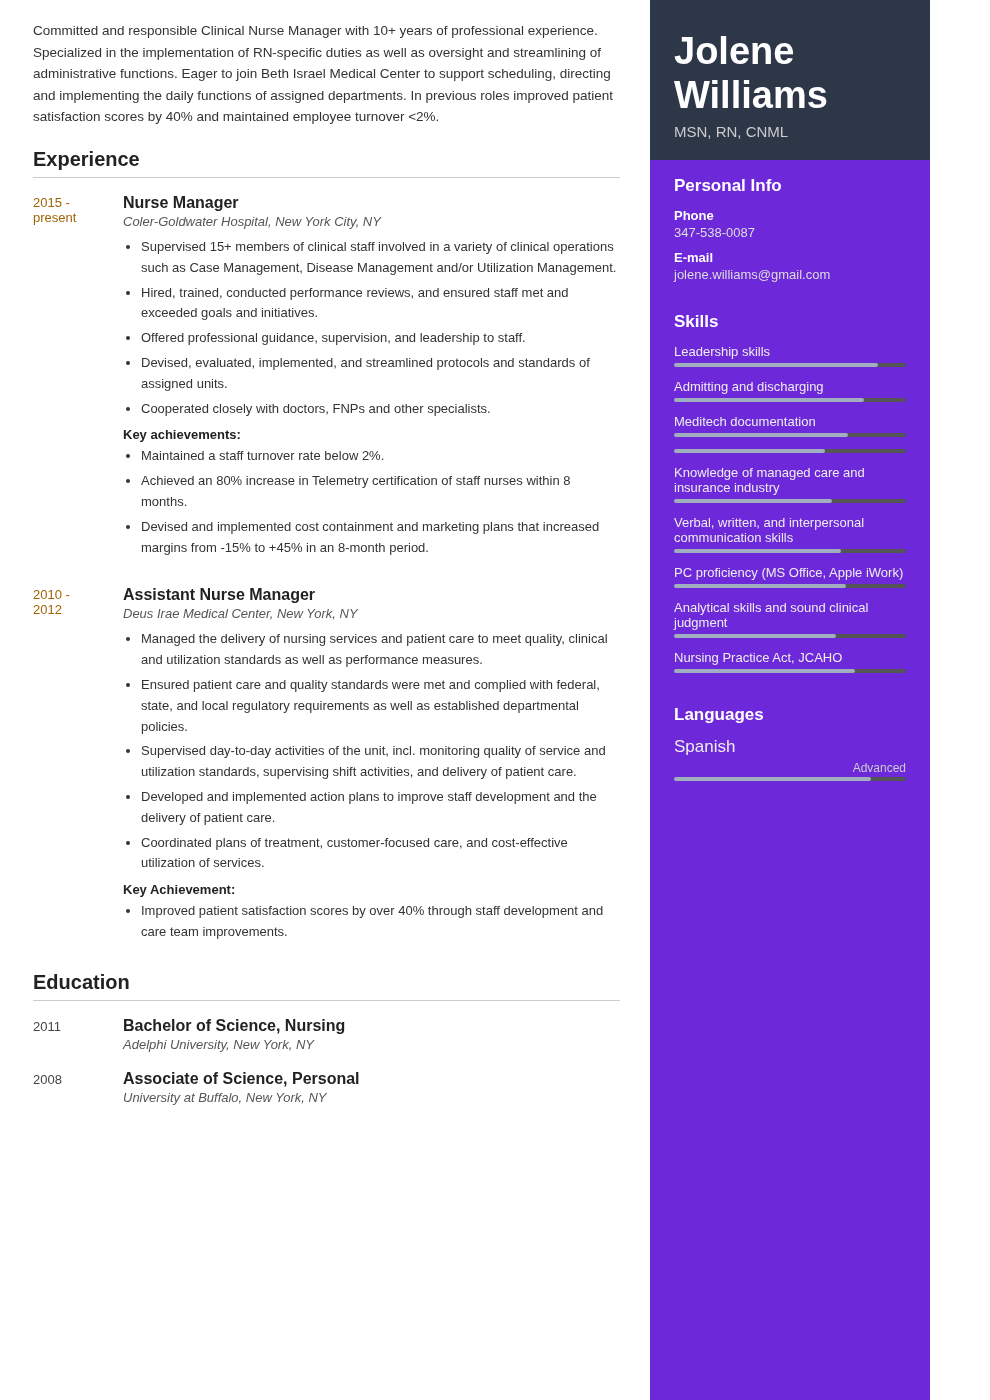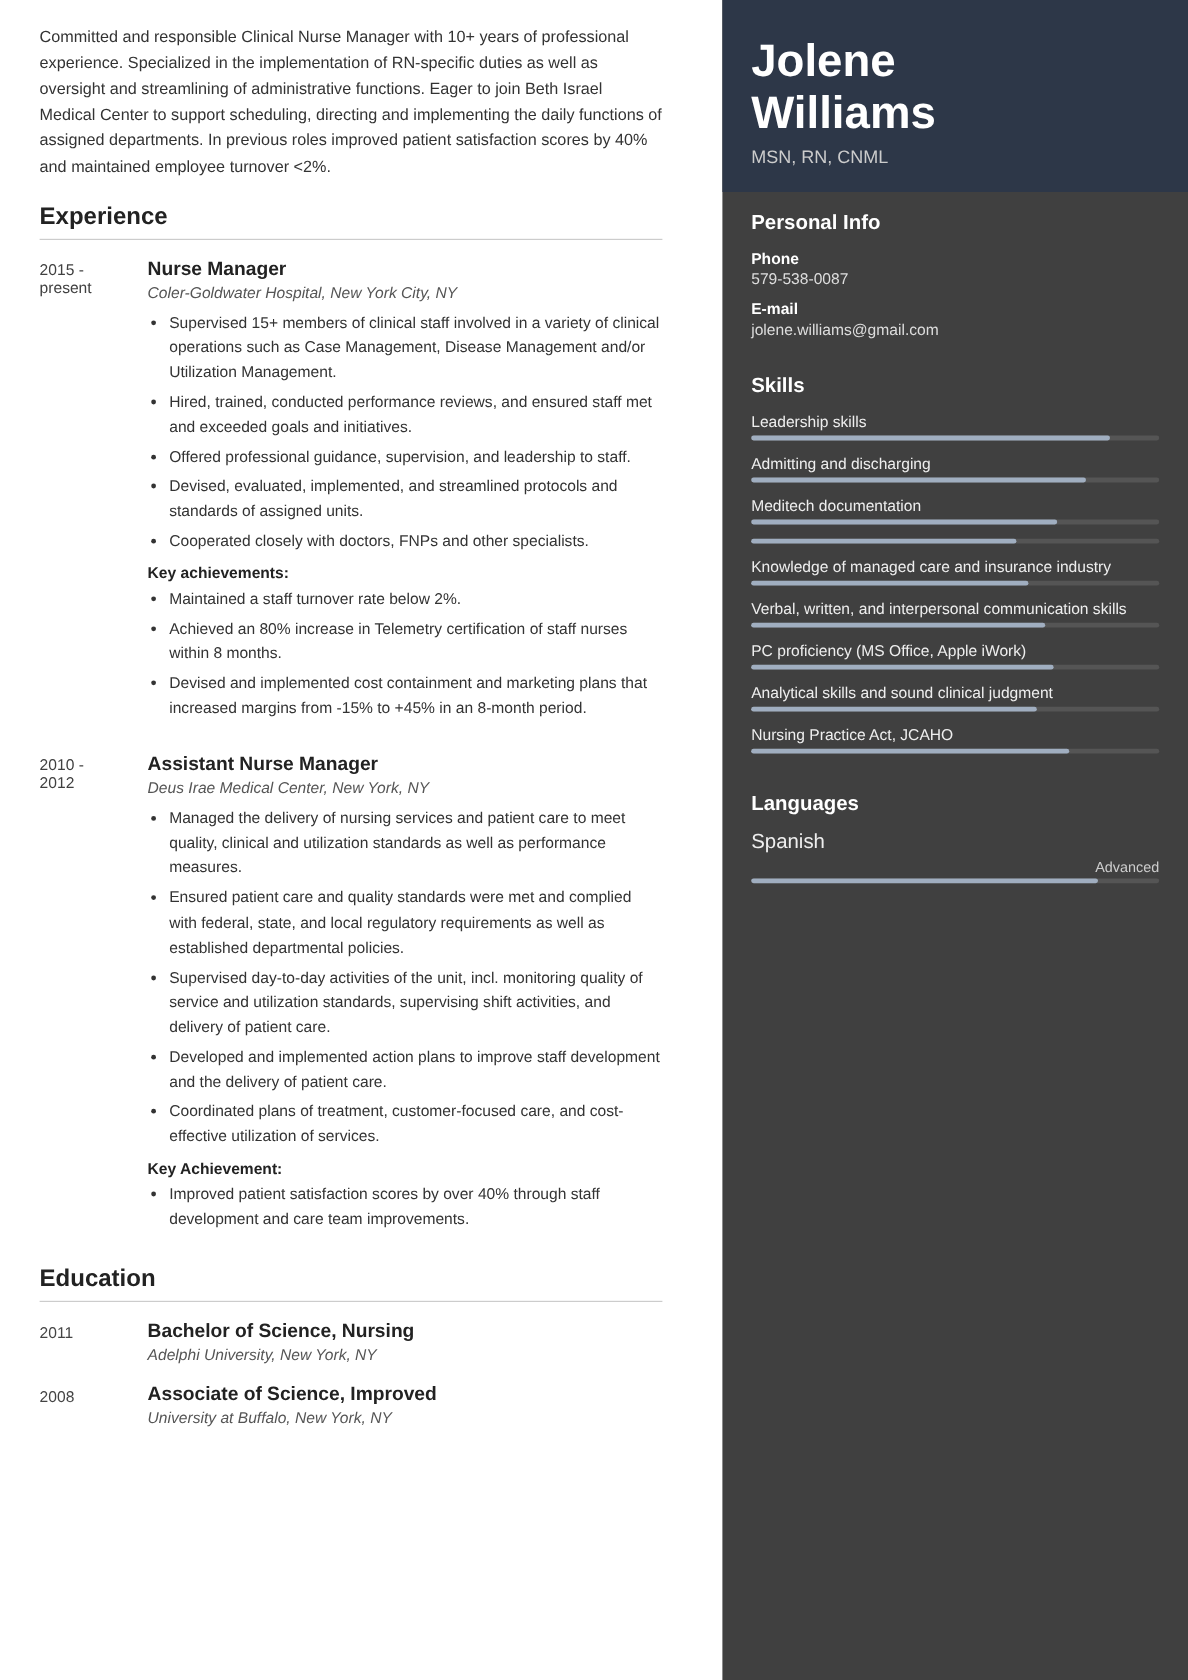--- a/index.html
+++ b/index.html
@@ -11,26 +11,25 @@
       width: 990px;
       min-height: 1400px;
       display: flex;
     }
     .left-col {
       flex: 1;
       padding: 20px 30px 30px 33px;
       max-width: 650px;
     }
     .right-col {
-      width: 388px;
-      background: #404040;
+      width: 280px;
+      background: #6d28d9;
       color: #fff;
       padding: 0 0 30px 0;
       flex-shrink: 0;
-      margin-left: 20px;
     }
 
     
     .summary-text {
       font-size: 13.5px;
       line-height: 1.6;
       color: #333;
       margin-bottom: 20px;
     }
     .section-title {
@@ -42,21 +41,21 @@
       margin-bottom: 16px;
     }
     .experience-item {
       display: flex;
       margin-bottom: 24px;
     }
     .date-col {
       width: 90px;
       flex-shrink: 0;
       font-size: 13px;
-      color: #404040;
+      color: #a16207;
       padding-top: 1px;
     }
     .job-details {
       flex: 1;
     }
     .job-title {
       font-size: 16px;
       font-weight: bold;
       color: #222;
       margin-bottom: 2px;
@@ -247,41 +246,41 @@
         <div class="edu-item">
           <div class="edu-date">2011</div>
           <div class="edu-details">
             <div class="edu-degree">Bachelor of Science, Nursing</div>
             <div class="edu-school">Adelphi University, New York, NY</div>
           </div>
         </div>
         <div class="edu-item">
           <div class="edu-date">2008</div>
           <div class="edu-details">
-            <div class="edu-degree">Associate of Science, Improved</div>
+            <div class="edu-degree">Associate of Science, Personal</div>
             <div class="edu-school">University at Buffalo, New York, NY</div>
           </div>
         </div>
       </div>
   </div>
 </div>
 
 <div class="right-col">
   <div class="name-block">
     <div class="name-main">
       <span>Jolene</span><br>
       <span>Williams</span>
     </div>
     <div class="name-creds">MSN, RN, CNML</div>
   </div>
 
   <div class="right-section">
     <h3 class="right-section-title">Personal Info</h3>
     <div class="info-label">Phone</div>
-    <div class="info-value">579-538-0087</div>
+    <div class="info-value">347-538-0087</div>
     <div class="info-label">E-mail</div>
     <div class="info-value">jolene.williams@gmail.com</div>
   </div>
 
   <div class="right-section">
     <h3 class="right-section-title">Skills</h3>
     <div id="skills-list">
         <div class="skill-row">
           <div class="skill-name">Leadership skills</div>
           <div class="skill-bar-bg">

